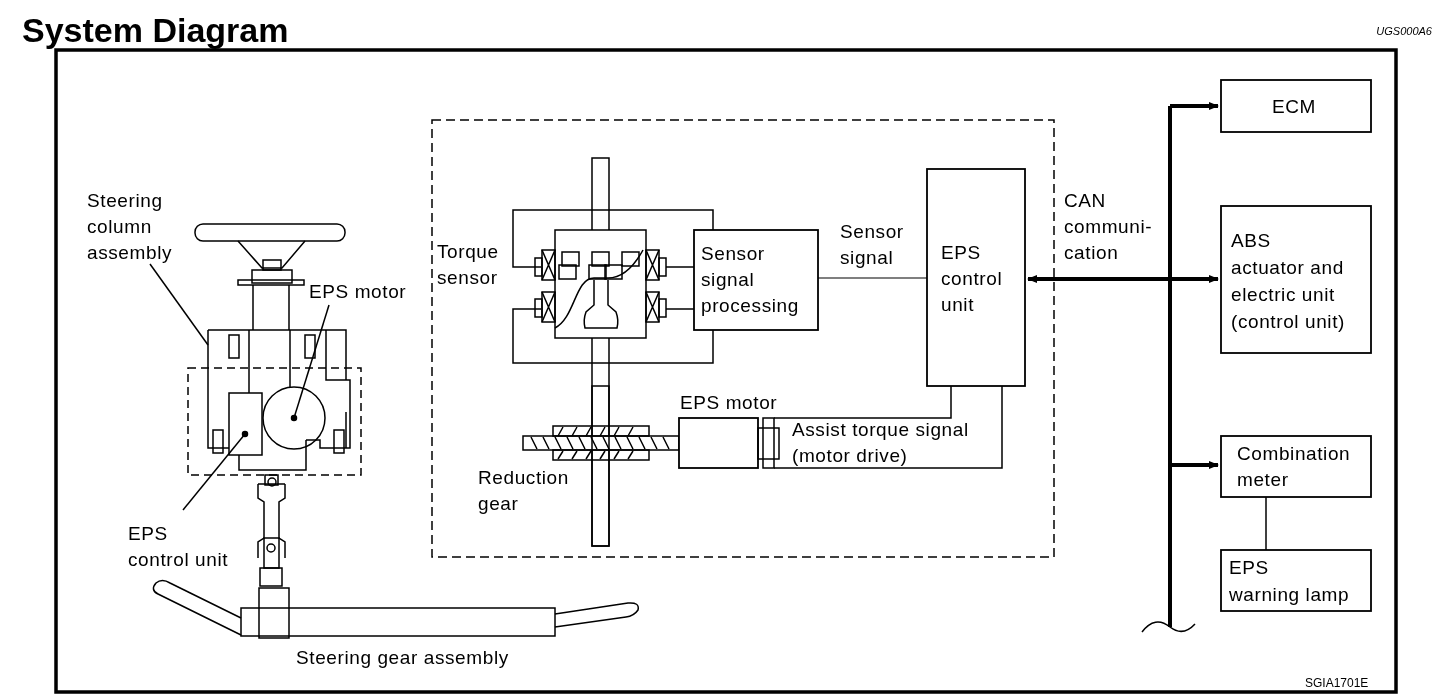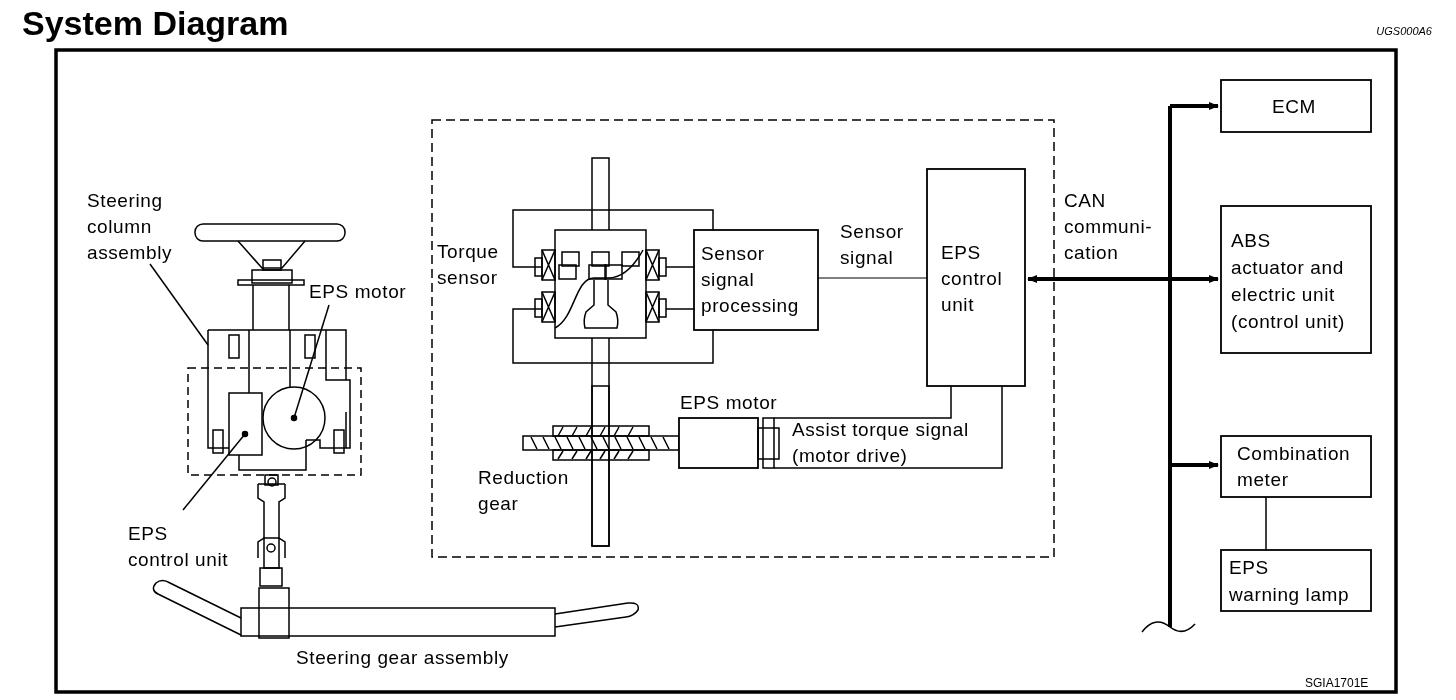--- a/index.html
+++ b/index.html
@@ -1,17 +1,17 @@
 <!DOCTYPE html>
 <html><head>
 <meta charset="utf-8">
 <style>
   html, body { margin: 0; padding: 0; background: #ffffff; }
   body { width: 1456px; height: 700px; position: relative; overflow: hidden; font-family: "Liberation Sans", sans-serif; color: #000; }
-  .title { position: absolute; left: 22px; top: 1px; font-size: 34px; font-weight: bold; letter-spacing: 0px; line-height: 44px; }
+  .title { position: absolute; left: 22px; top: 8px; font-size: 34px; font-weight: bold; letter-spacing: 0px; line-height: 44px; }
   .code-top { position: absolute; right: 24px; top: 25px; font-size: 11px; font-style: italic; }
   svg { position: absolute; left: 0; top: 0; }
   svg text { font-family: "Liberation Sans", sans-serif; font-size: 19px; fill: #000; letter-spacing: 0.6px; }
   svg text.small { font-size: 12px; letter-spacing: 0px; }
 </style>
 </head>
 <body>
 
 <div class="title">System Diagram</div>
 <div class="code-top">UGS000A6</div>

